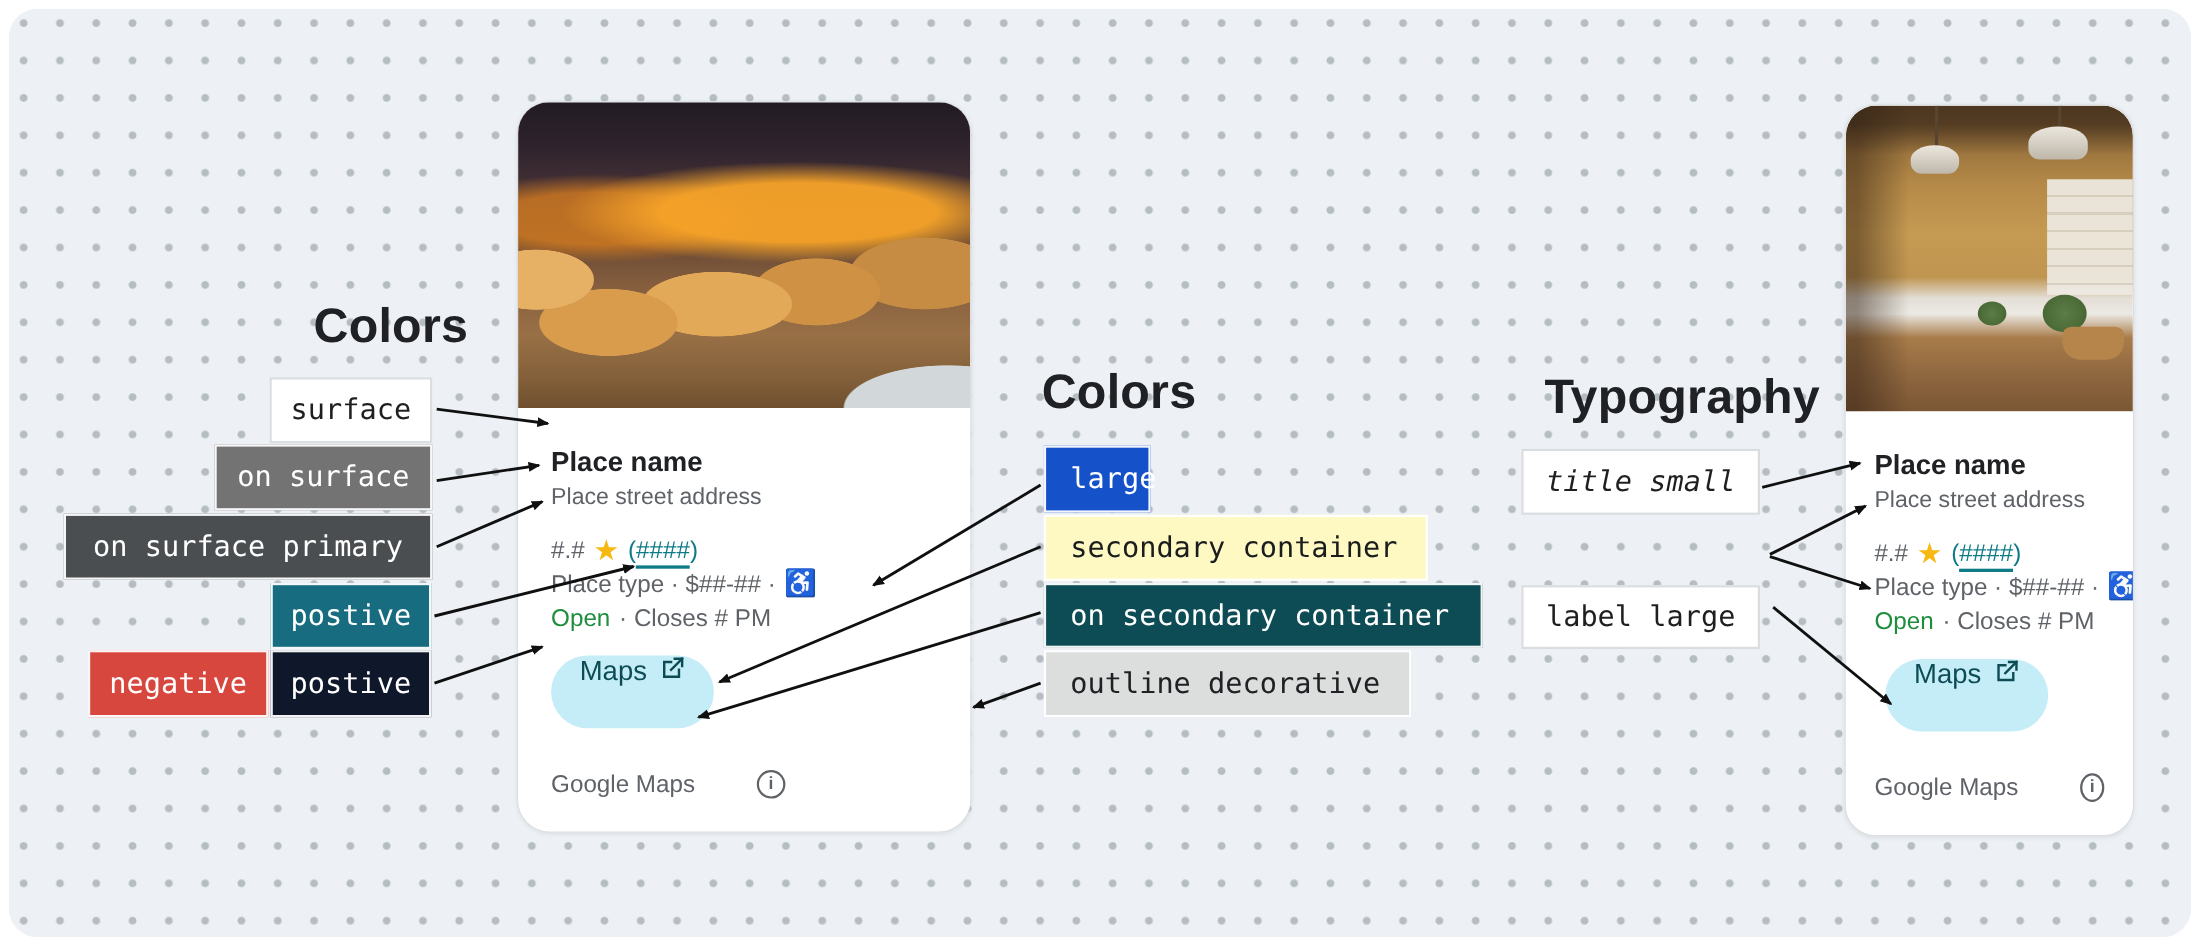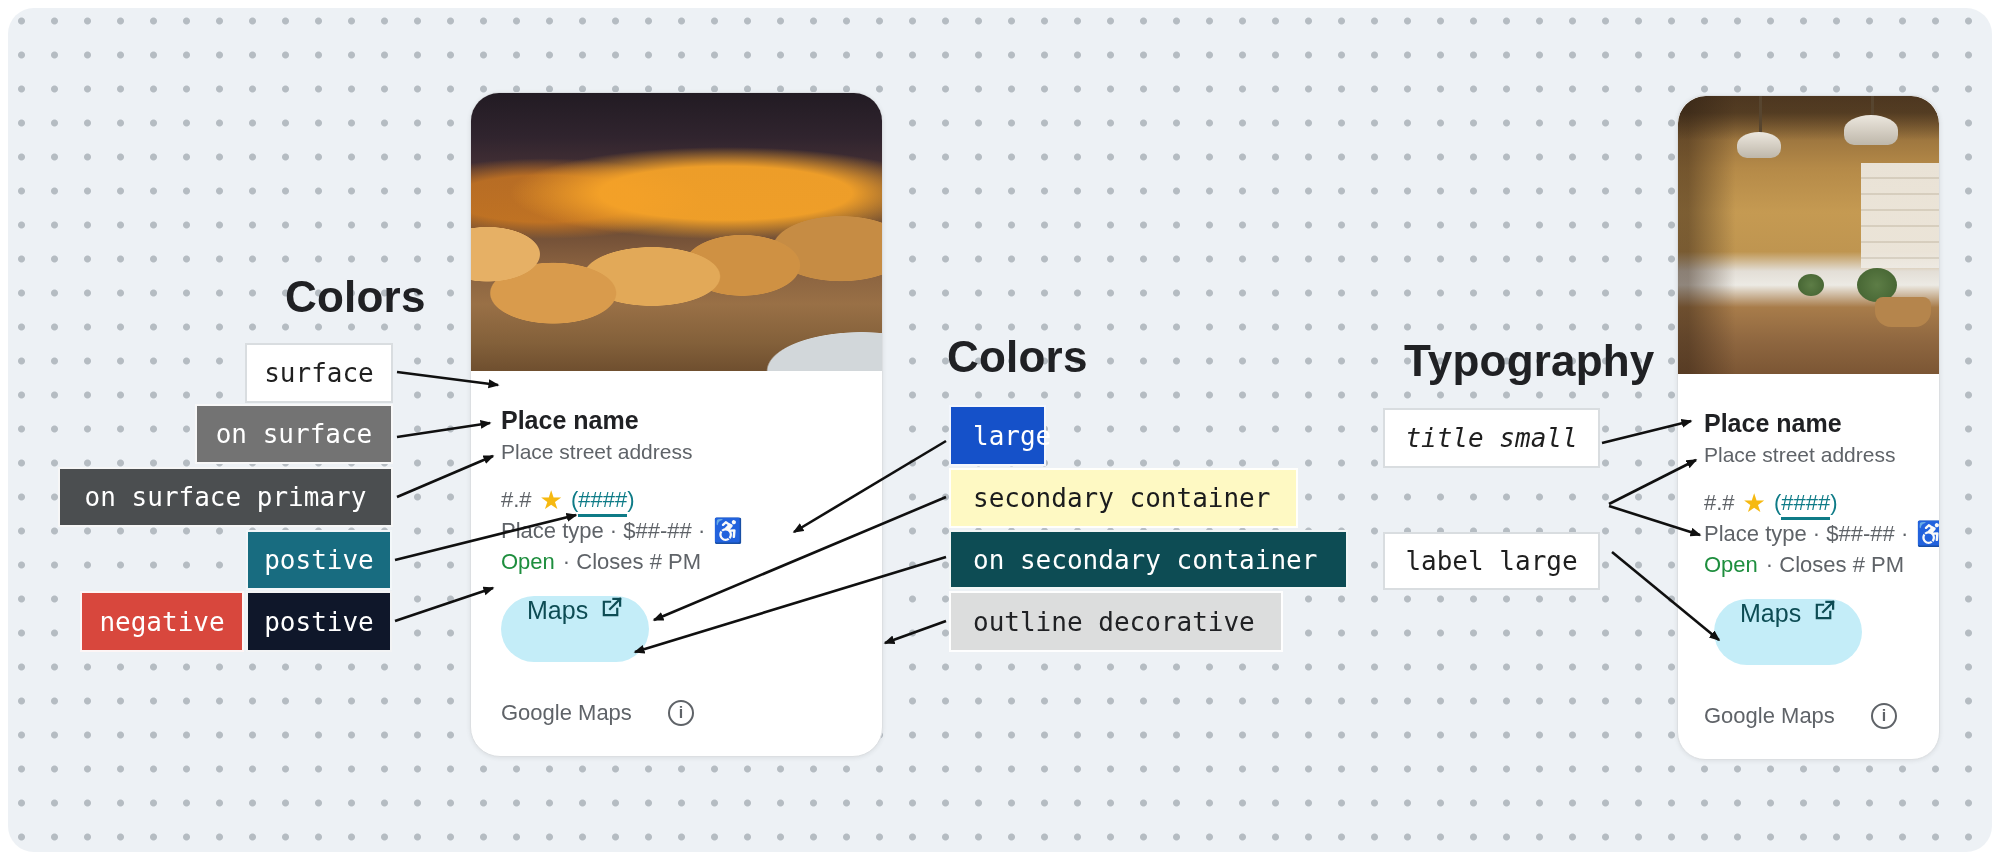--- a/index.html
+++ b/index.html
@@ -72,21 +72,21 @@
        line-height:31px;white-space:nowrap;}
   .rating-row{margin-top:17px;}
   .star{font-size:26px;line-height:26px;}
   .reviews-link{text-decoration:none;}
   .reviews-underline{border-bottom:3px solid #0e7b87;padding-bottom:2px;}
   .wheelchair{font-size:24px;}
   .maps-pill{display:inline-flex;align-items:flex-start;gap:12px;margin-top:19px;
       height:66px;padding:0 26px;border-radius:33px;border:none;cursor:pointer;
       font-family:"Liberation Sans",sans-serif;font-size:25px;font-weight:500;}
   .card-right .maps-pill{margin-left:10px;}
-  .footer-row{display:flex;align-items:center;gap:36px;margin-top:38px;}
+  .footer-row{display:flex;align-items:center;gap:56px;margin-top:38px;}
   .attribution{font-size:22px;color:#5f6368;white-space:nowrap;}
   .info-circle{width:26px;height:26px;border:2px solid #5f6368;border-radius:50%;
       display:flex;align-items:center;justify-content:center;box-sizing:border-box;
       color:#5f6368;font-size:16px;font-weight:600;cursor:pointer;}
   .arrows{position:absolute;left:0;top:0;pointer-events:none;}
 </style>
 </head>
 <body>
 
 <div class="canvas">

